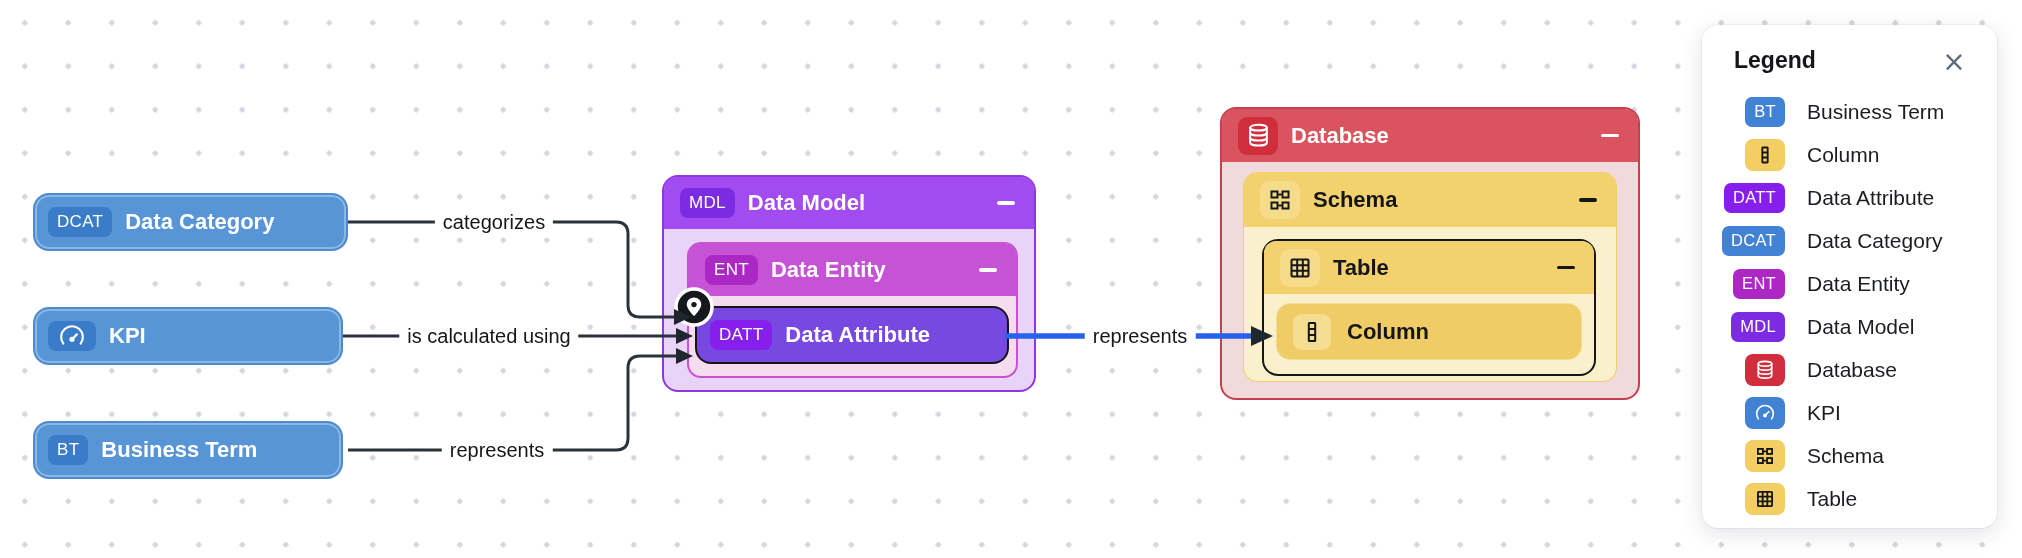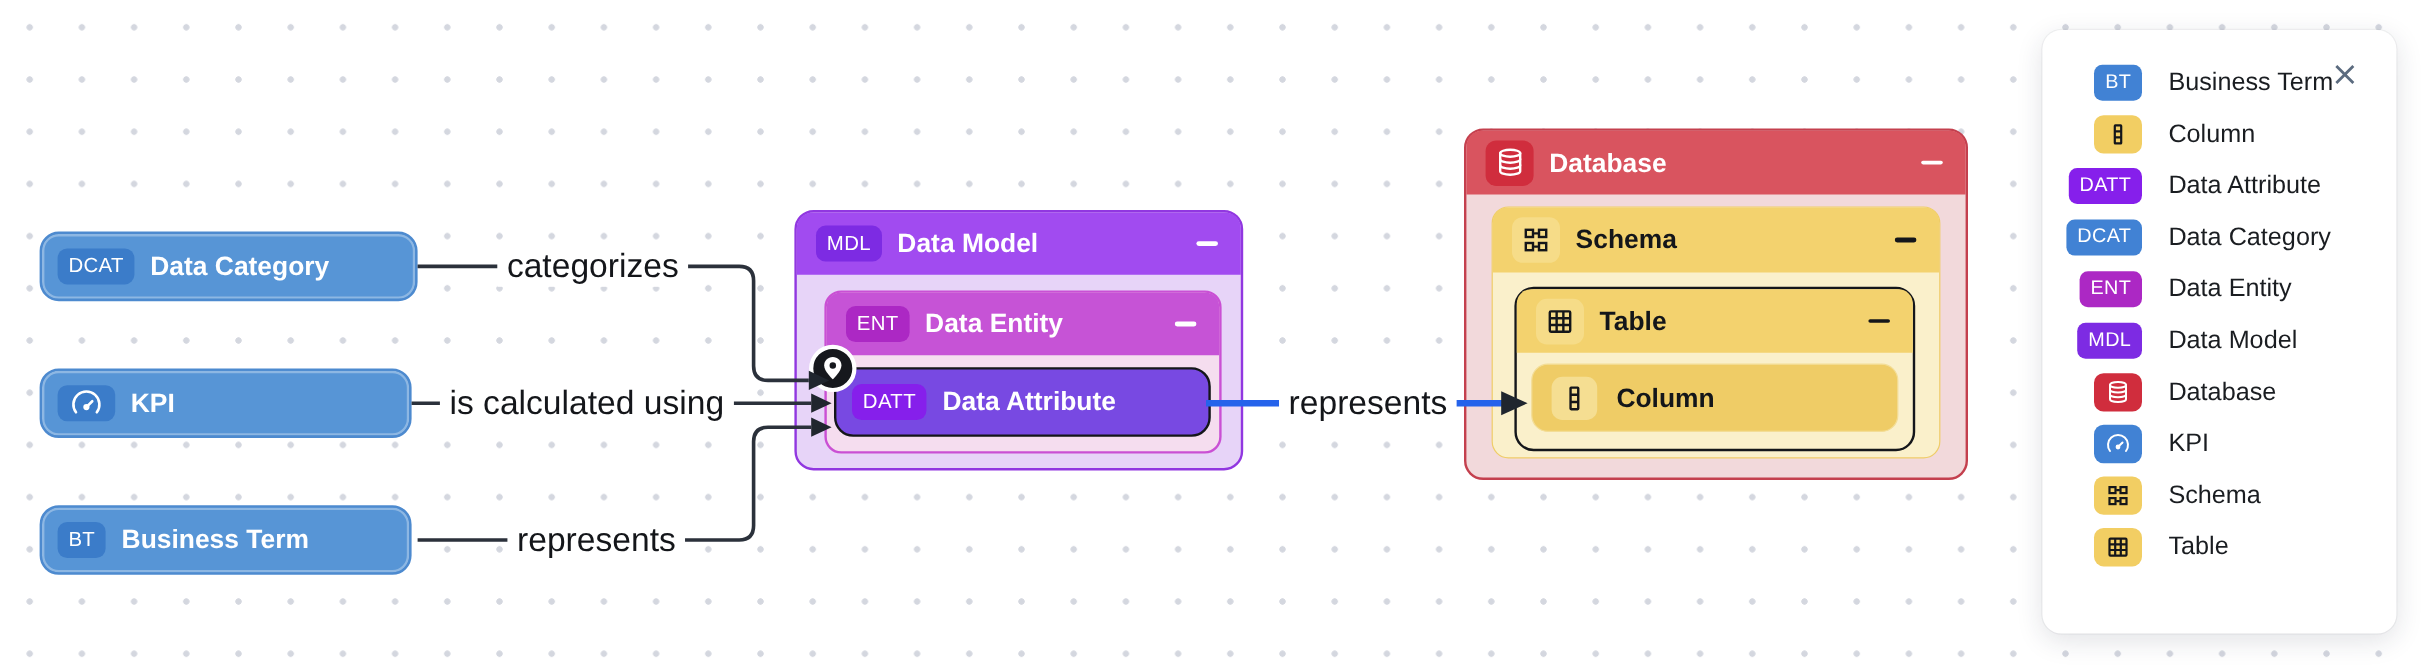--- a/index.html
+++ b/index.html
@@ -58,21 +58,21 @@
   .table-header { height:53px; background:#f3d26e; border-radius:12px 12px 0 0; color:#14161a; }
   .column { position:absolute; left:12px; top:62px; width:306px; height:57px;
     background:#efcc66; border:1.5px solid #f3dd96; border-radius:14px;
     display:flex; align-items:center; gap:16px; padding:0 16px; color:#14161a; }
   .column .icon-badge { width:38px; height:36px; background:#f5de92; color:#14161a; }
   .dark-title { color:#14161a; }
 
   
   .edges { position:absolute; left:0; top:0; z-index:5; pointer-events:none; }
   .edge-label { position:absolute; transform:translate(-50%,-50%); z-index:6;
-    background:#fff; padding:1px 8px; font-size:28px; color:#14161a; white-space:nowrap;text-align:right; }
+    background:#fff; padding:1px 8px; font-size:20px; color:#14161a; white-space:nowrap;text-align:right; }
   .pin { position:absolute; left:672px; top:285px; width:44px; height:44px; z-index:4; }
 
   
   .legend { position:absolute; left:1702px; top:25px; width:295px; height:503px;
     background:#fff; border-radius:16px; z-index:10; padding-top:22px;
     box-shadow: 0 6px 22px rgba(30,41,59,.13), 0 0 0 1px rgba(30,41,59,.05); }
   .legend-title { font-size:23px; font-weight:700; color:#14161a; margin:0 0 16px 32px; }
   .legend-close { position:absolute; top:22px; right:28px; width:30px; height:30px;
     border:none; background:none; color:#5b6b7f; font-size:28px; line-height:28px;
     cursor:pointer; font-family:"DejaVu Sans", sans-serif; }
@@ -217,20 +217,21 @@
       <polygon points="1273,336 1251,326 1251,346"></polygon>
     </g>
   </svg>
 
   <div class="edge-label" style="left:494px; top:222px;">categorizes</div>
   <div class="edge-label" style="left:476px; top:336px;margin-left:13px;">is calculated using</div>
   <div class="edge-label" style="left:497px; top:450px;">represents</div>
   <div class="edge-label" style="left:1140px; top:336px;">represents</div>
 
   <div class="legend">
+    <div class="legend-title">Legend</div>
     <button class="legend-close">×</button>
 
     <div class="legend-row">
       <span class="badge-cell">
           <span class="badge c-blue">BT</span>
         </span>
       <span class="legend-label">Business Term</span>
     </div>
 
     <div class="legend-row">

